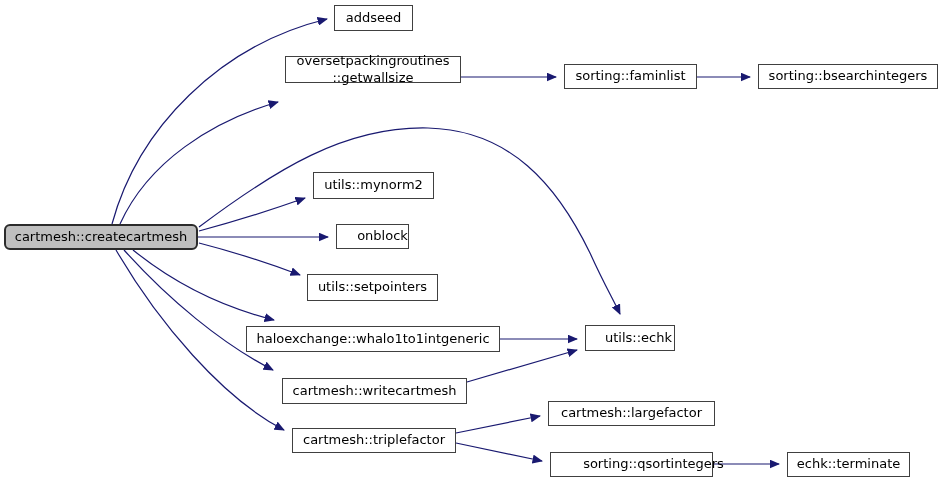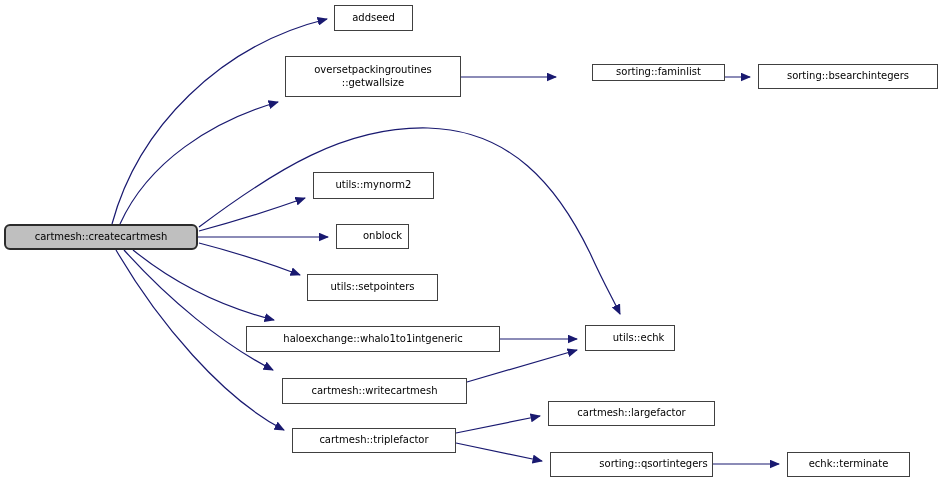--- a/index.html
+++ b/index.html
@@ -30,21 +30,21 @@
   .arrowhead {
     fill: var(--edge, #191970);
     stroke: none;
   }
   .node {
     position: absolute;
     box-sizing: border-box;
     background: var(--node-fill, #ffffff);
     border: 1px solid var(--node-border, #404040);
     color: var(--text, #000000);
-    font-size: 10px;
+    font-size: 13px;
     line-height: 1.25;
     display: flex;
     align-items: center;
     justify-content: center;
     text-align: center;
     white-space: pre-line;
     cursor: pointer;
   }
   .node.root {
     background: var(--root-fill, #bfbfbf);
@@ -76,23 +76,23 @@
     <path class="edge" marker-end="url(#arrow)" d="M697,77 L750,77"></path>
     <path class="edge" marker-end="url(#arrow)" d="M500,339 L577,339"></path>
     <path class="edge" marker-end="url(#arrow)" d="M467,382 L577,350"></path>
     <path class="edge" marker-end="url(#arrow)" d="M456,433 L540,416"></path>
     <path class="edge" marker-end="url(#arrow)" d="M456,443 L542,461"></path>
     <path class="edge" marker-end="url(#arrow)" d="M713,464 L779,464"></path>
   </svg>
 
   <div class="node root" style="left:4px;   top:224px; width:194px; height:26px;border-radius:6px;">cartmesh::createcartmesh</div>
   <div class="node" style="left:334px; top:5px;   width:79px;  height:26px;">addseed</div>
-  <div class="node" style="left:285px; top:56px;  width:176px; height:41px;">oversetpackingroutines
+  <div class="node" style="left:285px; top:56px;  width:176px; height:27px;">oversetpackingroutines
 ::getwallsize</div>
-  <div class="node" style="left:592px; top:64px;  width:133px; height:17px;">sorting::faminlist</div>
+  <div class="node" style="left:564px; top:64px;  width:133px; height:25px;">sorting::faminlist</div>
   <div class="node" style="left:758px; top:64px;  width:180px; height:25px;">sorting::bsearchintegers</div>
   <div class="node" style="left:313px; top:172px; width:121px; height:27px;">utils::mynorm2</div>
   <div class="node" style="left:336px; top:224px; width:73px;  height:25px;padding-left:20px;">onblock</div>
   <div class="node" style="left:307px; top:274px; width:131px; height:27px;">utils::setpointers</div>
   <div class="node" style="left:246px; top:326px; width:254px; height:26px;">haloexchange::whalo1to1intgeneric</div>
   <div class="node" style="left:585px; top:325px; width:90px;  height:26px;padding-left:17px;">utils::echk</div>
   <div class="node" style="left:282px; top:378px; width:185px; height:26px;">cartmesh::writecartmesh</div>
   <div class="node" style="left:548px; top:401px; width:167px; height:25px;">cartmesh::largefactor</div>
   <div class="node" style="left:292px; top:428px; width:164px; height:25px;">cartmesh::triplefactor</div>
   <div class="node" style="left:550px; top:452px; width:163px; height:25px;padding-left:44px;">sorting::qsortintegers</div>

